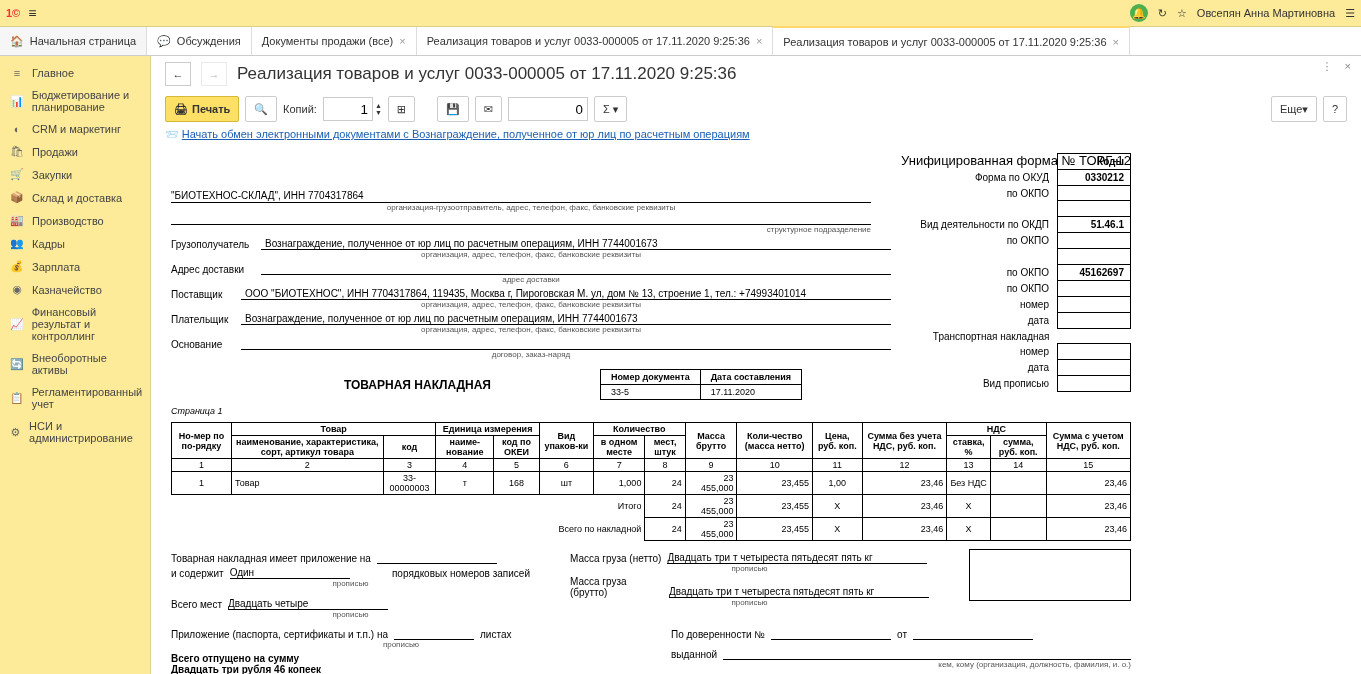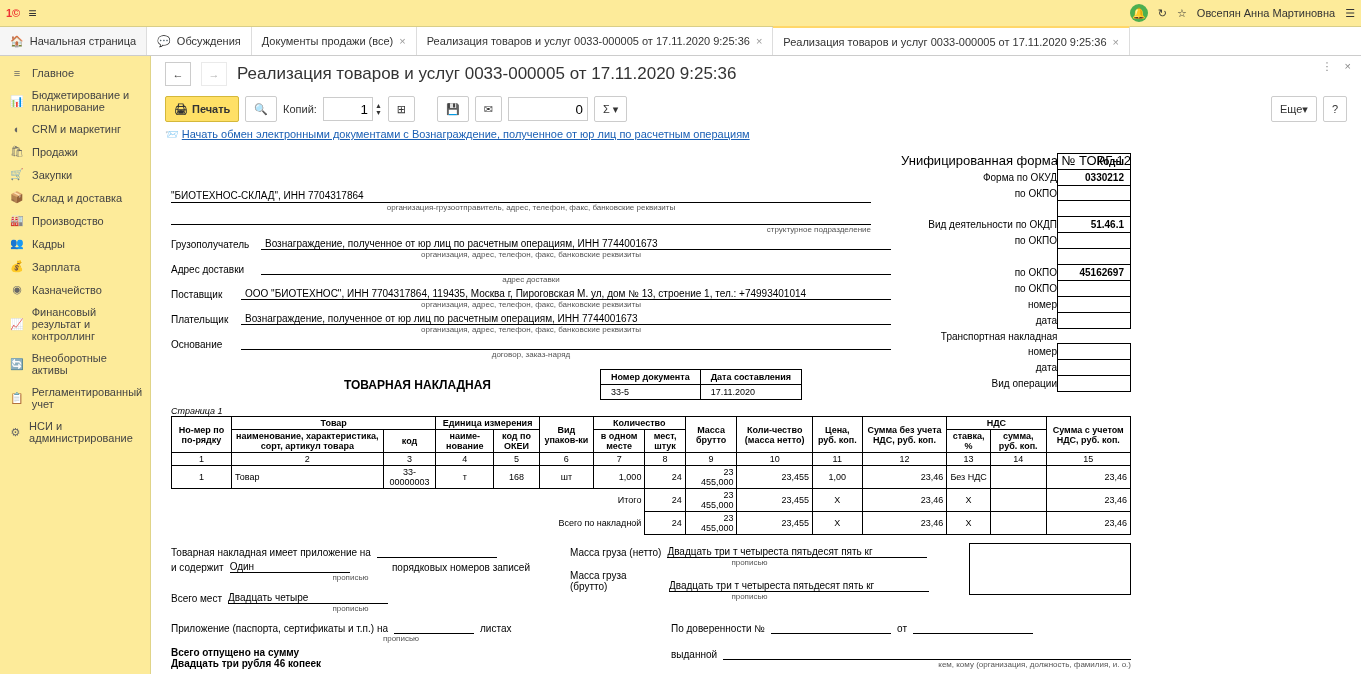--- a/index.html
+++ b/index.html
@@ -31,26 +31,26 @@
 .sum-input{width:70px;height:22px;border:1px solid #ccc;text-align:right;padding:0 4px}
 .link-row{padding:2px 14px 6px}
 .link-row a{color:#1a5fb4;text-decoration:underline;cursor:pointer}
 .print-area{flex:1;overflow:auto;background:#fff;padding:6px 20px 20px;position:relative}
 .form-body{width:960px;font-size:10px;color:#000;position:relative}
 .small{font-size:8px;color:#555;text-align:center}
 .und{border-bottom:1px solid #000;display:inline-block;min-height:12px}
 .codes-box{position:absolute;right:0;top:0;font-size:10px}
 .codes-box table{border-collapse:collapse}
 .codes-box td,.codes-box th{border:1px solid #000;padding:2px 6px;text-align:right;min-width:60px}
-.codes-box .lab{border:none;text-align:right;padding-right:0}
+.codes-box .lab{border:none;text-align:right;padding-right:8px}
 .form-note{text-align:right;font-size:13px;padding-bottom:2px}
 .hdr-row{display:flex;align-items:flex-end;margin-top:4px}
 .hdr-row .lab{width:90px;flex-shrink:0}
 .hdr-row .val{flex:1;border-bottom:1px solid #000;padding-left:4px}
-.doc-table{border-collapse:collapse;width:100%}
+.doc-table{border-collapse:collapse;margin-top:6px;width:100%}
 .doc-table th,.doc-table td{border:1px solid #000;padding:1px 3px;text-align:center;font-size:9px}
 .doc-name{font-weight:bold;font-size:12px;text-align:center}
 .mini-table{border-collapse:collapse;margin:6px auto}
 .mini-table th,.mini-table td{border:1px solid #000;padding:2px 10px;text-align:left;font-size:9px}
 .footer-block{margin-top:8px;font-size:10px}
 .footer-block .line{display:flex;align-items:flex-end;gap:6px;margin-top:3px}
 .footer-block .uline{border-bottom:1px solid #000;min-width:120px;text-align:left}
 .hdr-icons{position:absolute;right:10px;top:4px;display:flex;gap:12px;color:#888}
 </style>
 </head>
@@ -249,21 +249,21 @@
                 </tr>
             <tr>
                   <td class="lab">номер</td>
                   <td>&nbsp;</td>
                 </tr>
             <tr>
                   <td class="lab">дата</td>
                   <td>&nbsp;</td>
                 </tr>
             <tr>
-                  <td class="lab">Вид операции</td>
+                  <td class="lab">Вид прописью</td>
                   <td>&nbsp;</td>
                 </tr>
           </tbody>
             </table>
         </div>
 
         <div style="padding-top:20px;width:720px">
           <div><span class="und" style="width:700px">"БИОТЕХНОС-СКЛАД", ИНН 7704317864</span></div>
           <div class="small">организация-грузоотправитель, адрес, телефон, факс, банковские реквизиты</div>
           <div><span class="und" style="width:700px">&nbsp;</span></div>
@@ -449,21 +449,21 @@
               <div style="font-weight:bold">Двадцать три рубля 46 копеек</div>
 
             </div>
             <div style="flex:1">
               <div class="line">
                   <span>По доверенности №</span>
                   <span class="uline" style="min-width:120px">&nbsp;</span>
                   <span>от</span>
                   <span class="uline" style="min-width:120px">&nbsp;</span>
                 </div>
-              <div class="line" style="margin-top:14px">
+              <div class="line" style="margin-top:8px">
                   <span>выданной</span>
                   <span class="uline" style="flex:1">&nbsp;</span>
                 </div>
               <div class="small" style="text-align:right">кем, кому (организация, должность, фамилия, и. о.)</div>
 
             </div>
           </div>
         </div>
 
       </div>

